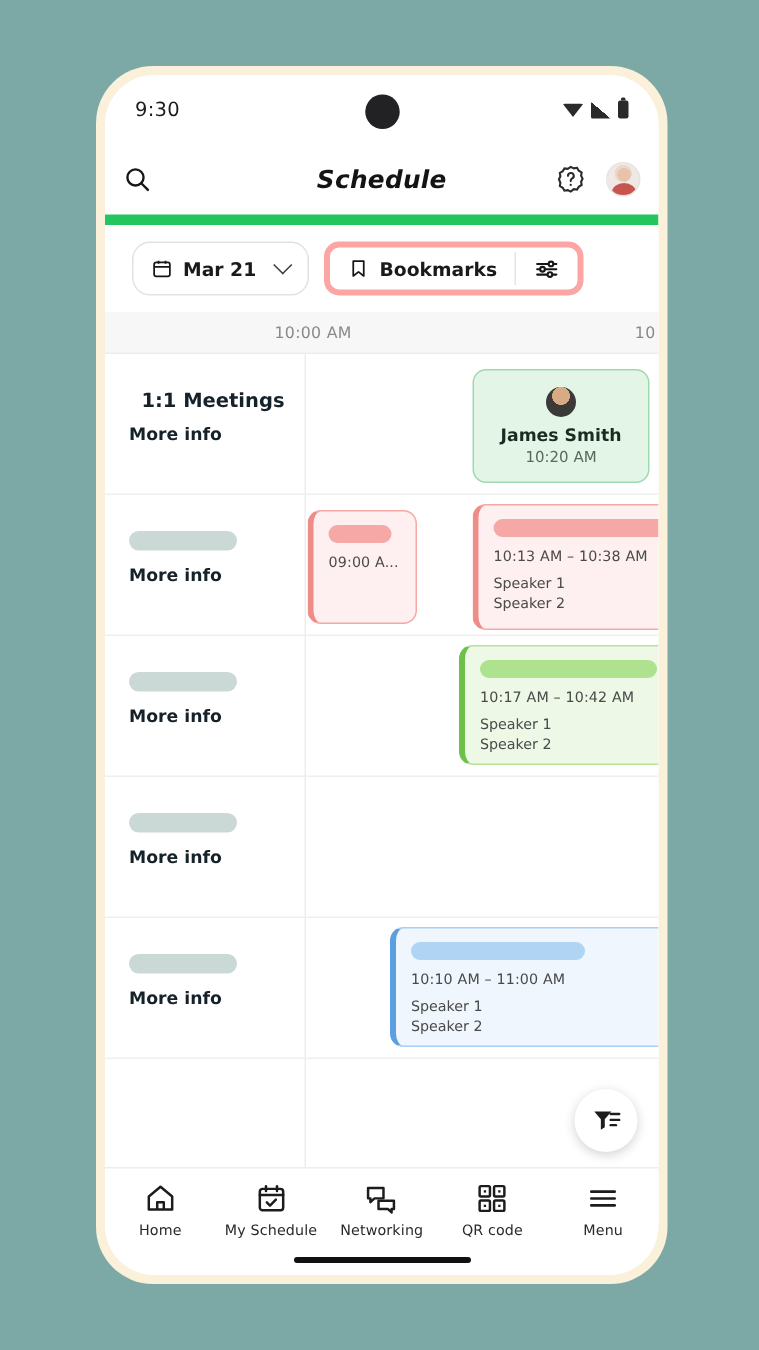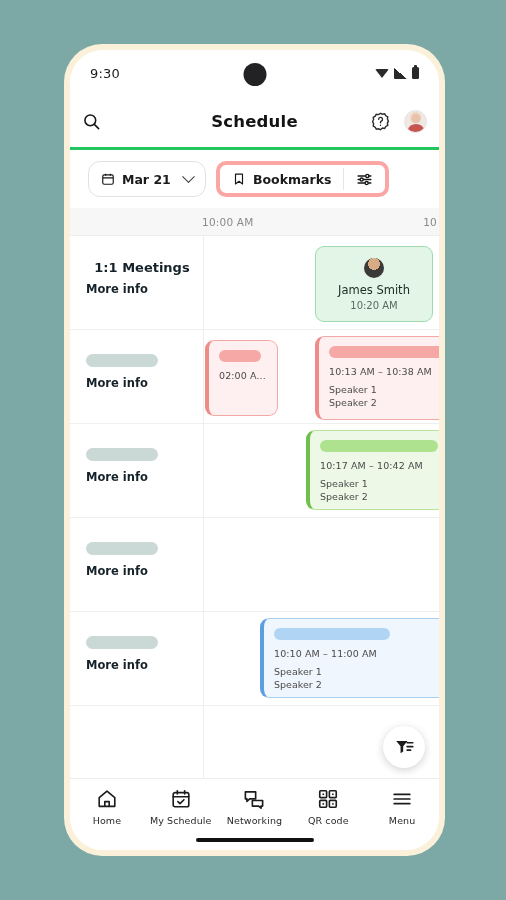--- a/index.html
+++ b/index.html
@@ -89,23 +89,24 @@
     background: #2a2a2a;
     border-radius: 1px 1px 0 0;
   }
 
   
   .app-header {
     flex: 0 0 54px;
     display: flex;
     align-items: center;
     padding: 0 12px;
-    border-bottom: 3px solid #22c55e;
-    background: #fff;
-    position: relative;
+    border-bottom: 7px solid #22c55e;
+    background: #fff;
+    position: relative;
+    font-style: italic;
   }
   .header-title {
     position: absolute;
     left: 50%; transform: translateX(-50%);
     font-size: 16.5px;
     font-weight: 700;
     color: #141414;
     letter-spacing: .2px;
   }
   .icon-btn {
@@ -203,21 +204,21 @@
     position: relative;
   }
   .time-ruler .tick {
     position: absolute;
     top: 8px;
     font-size: 10.5px;
     color: #8a8a8a;
     letter-spacing: .2px;
     white-space: nowrap;
   }
-  .tick-a { left: 132px; text-align: right; }
+  .tick-a { left: 113px; text-align: right; }
   .tick-b { right: 2px; }
 
   
   .schedule {
     flex: 1 1 auto;
     position: relative;
     overflow: hidden;
     background: #fff;
   }
   .col-divider {
@@ -295,21 +296,21 @@
     padding: 8px;
   }
   .meet-avatar {
     width: 20px; height: 20px;
     border-radius: 50%;
     background: radial-gradient(circle at 50% 30%, #d9ab84 0 34%, #3b3a38 35% 100%);
     margin-bottom: 2px;
   }
   .meet-name {
     font-size: 11.5px;
-    font-weight: 400;
+    font-weight: 700;
     color: #1c2b22;
   }
   .meet-time {
     font-size: 10px;
     color: #5a6a5f;
   }
 
   
   .card-red {
     background: #FEF0F0;
@@ -474,21 +475,21 @@
       </div>
     </div>
 
     <div class="row">
       <div class="row-label">
         <div class="skeleton-bar"></div>
         <div class="more-info">More info</div>
       </div>
       <div class="card card-red" style="left:135px; top:10px; width:73px; height:76px;">
         <div class="card-title-skel" style="width:42px;"></div>
-        <div class="card-time">02:00 A...</div>
+        <div class="card-time">09:00 A...</div>
       </div>
       <div class="card card-red" style="left:245px; top:6px; width:140px; height:84px;">
         <div class="card-title-skel" style="width:120px;"></div>
         <div class="card-time">10:13 AM – 10:38 AM</div>
         <div class="card-speakers">
           <div>Speaker 1</div>
           <div>Speaker 2</div>
         </div>
       </div>
     </div>

